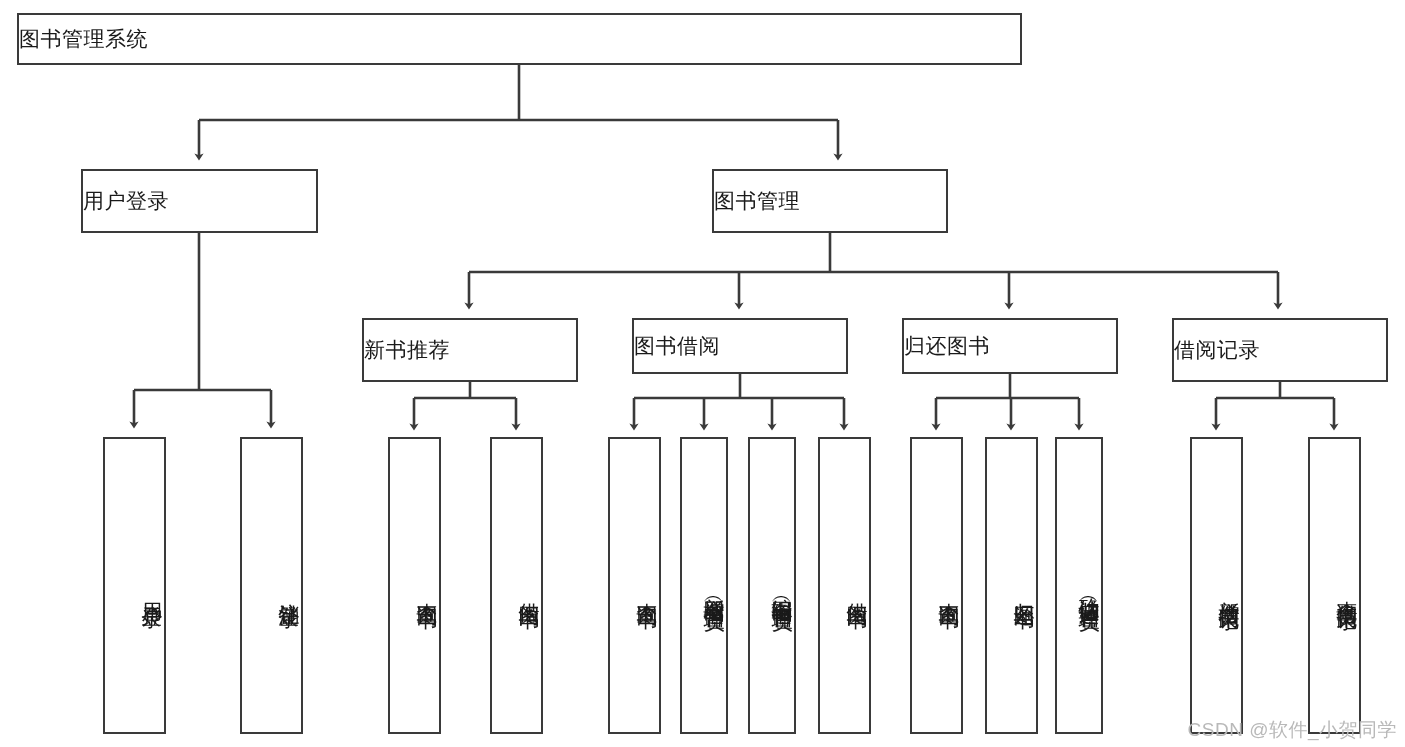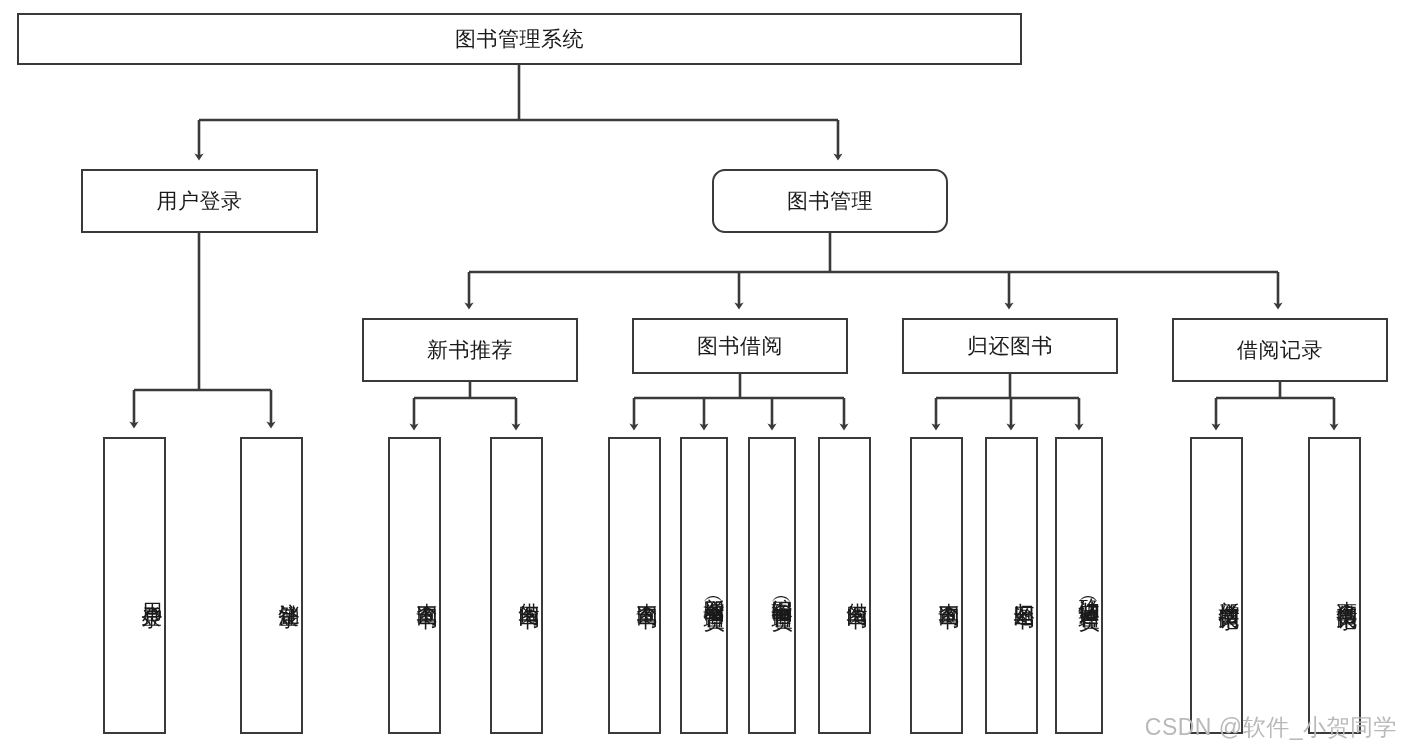--- a/index.html
+++ b/index.html
@@ -25,21 +25,20 @@
     height: 747px;
     pointer-events: none;
   }
   .node {
     position: absolute;
     box-sizing: border-box;
     border: 2px solid #3a3a3a;
     background: #ffffff;
     display: flex;
     align-items: center;
-    justify-content: center;
     color: #1a1a1a;
   }
   .node-h {
     font-size: 21px;
     letter-spacing: 0.5px;
     line-height: 1.1;
     white-space: nowrap;
   }
   .node-v {
     writing-mode: vertical-rl;
@@ -52,21 +51,21 @@
     padding-top: 8px;
   }
   .node-v .vtext {
     writing-mode: vertical-rl;
     text-orientation: upright;
   }
   .watermark {
     position: absolute;
     right: 8px;
     bottom: 4px;
-    font-size: 23px;
+    font-size: 19px;
     color: #b9b9b9;
     white-space: nowrap;
     letter-spacing: 0.5px;
   }
 </style>
 </head>
 <body>
 
 <div id="canvas">
 
@@ -125,21 +124,21 @@
     </g>
   </svg>
 
   <div class="node node-h" style="left: 17px; top: 13px; width: 1005px; height: 52px;">
     <span>图书管理系统</span>
   </div>
 
   <div class="node node-h" style="left: 81px; top: 169px; width: 237px; height: 64px;">
     <span>用户登录</span>
   </div>
-  <div class="node node-h" style="left: 712px; top: 169px; width: 236px; height: 64px; border-radius: 13px;">
+  <div class="node node-h" style="left: 712px; top: 169px; width: 236px; height: 64px;">
     <span>图书管理</span>
   </div>
 
   <div class="node node-h" style="left: 362px; top: 318px; width: 216px; height: 64px;">
     <span>新书推荐</span>
   </div>
   <div class="node node-h" style="left: 632px; top: 318px; width: 216px; height: 56px;">
     <span>图书借阅</span>
   </div>
   <div class="node node-h" style="left: 902px; top: 318px; width: 216px; height: 56px;">

